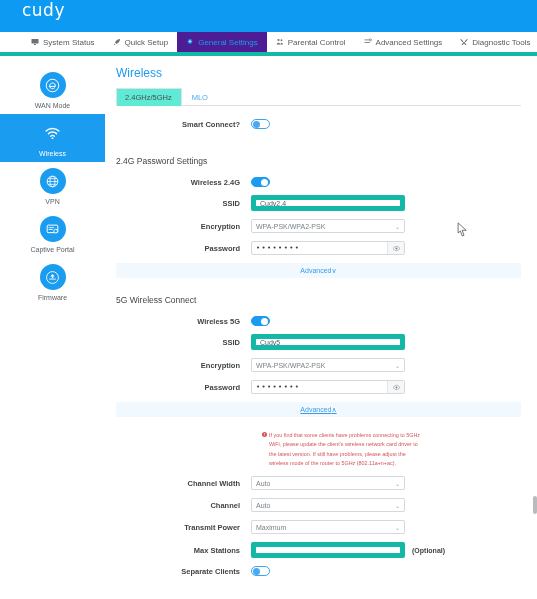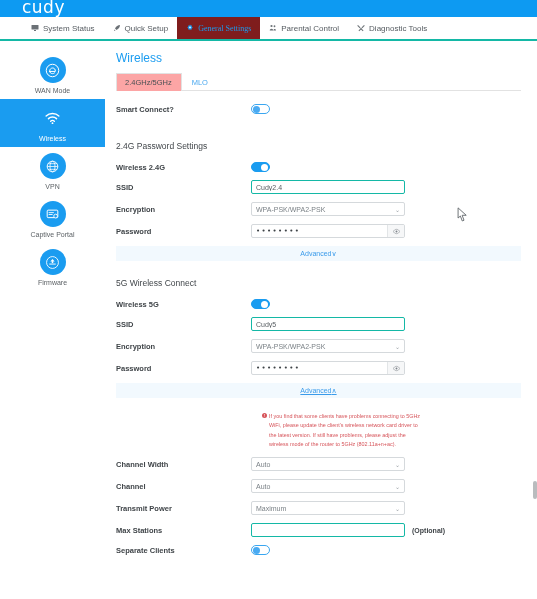--- a/index.html
+++ b/index.html
@@ -6,57 +6,56 @@
   html, body {
     margin: 0; padding: 0;
     width: 537px; height: 599px;
     overflow: hidden;
     background: #ffffff;
     font-family: "Liberation Sans", sans-serif;
   }
 
   
   .brandbar {
-    height: 17px;
+    height: 32px;
     background: #0d9af2;
     display: flex;
-    align-items: flex-end;
+    align-items: flex-start;
     padding-left: 22px;
   }
   .brand-logo {
     color: #ffffff;
     font-size: 17px;
     font-weight: 400;
     letter-spacing: 0.5px;
     font-family: "DejaVu Sans", sans-serif;
   }
 
   
   .topnav {
     height: 24px;
-    border-bottom: 2px solid #14b8a6;
+    border-bottom: 4px solid #14b8a6;
     display: flex;
     align-items: stretch;
     padding-left: 22px;
     background: #ffffff;
   }
   .navitem {
     display: flex;
     align-items: center;
     gap: 4px;
     padding: 0 9px;
     font-size: 8px;
     color: #555b60;
     white-space: nowrap;
     cursor: pointer;
   }
   .navitem.active {
     color: #1a9cf0;
-    background: #7f1d1d;
-    font-family: Liberation Serif, serif;
+    background: #4c1d95;
   }
   .navitem .nicon {
     display: inline-flex;
     width: 8px; height: 8px;
     align-items: center; justify-content: center;
   }
   .navitem svg { display: block; }
 
   
   .layout { display: flex; height: 549px; }
@@ -116,54 +115,55 @@
     padding: 4px 9px 4px 9px;
     color: #6c7276;
     cursor: pointer;
     border: 1px solid transparent;
     border-bottom: none;
     position: relative;
     top: 1px;
   }
   .tab.active {
     color: #4a5054;
-    background: #fca5a5;
+    background: #5eead4;
     border-color: #e2e2e2;
     padding-left: 8px;
   }
   .tab.link { color: #4aa8ef; }
 
   
   .row {
     display: flex;
     align-items: center;
     margin-bottom: 8px;
   }
   .row-label {
     width: 135px;
     flex: none;
+    text-align: right;
     padding-right: 11px;
     font-size: 7.5px;
     font-weight: bold;
     color: #3f4448;
   }
   .row-field { flex: 1; display: flex; align-items: center; }
 
   .section-head {
     font-size: 8.5px;
     color: #42474b;
     margin: 0 0 11px 0;
     padding-top: 3px;
   }
 
   
   .txt {
     width: 154px;
     height: 14px;
-    border: 1px solid #14b8a6;
+    border: 5px solid #14b8a6;
     border-radius: 2px;
     font-size: 7px;
     color: #585e62;
     padding: 3px 4px;
     background: #ffffff;
     font-family: "Liberation Sans", sans-serif;
     outline: none;
   }
   .sel {
     width: 154px;
@@ -337,20 +337,30 @@
       <svg width="8" height="8" viewBox="0 0 16 16">
           <circle cx="5" cy="4" r="2.2" fill="#6b7176"></circle>
           <circle cx="11" cy="4.5" r="1.8" fill="#6b7176"></circle>
           <path d="M1.5 13c0-2.2 1.6-3.6 3.5-3.6S8.5 10.8 8.5 13z" fill="#6b7176"></path>
           <path d="M8.8 13c0-1.9 1.2-3.1 2.6-3.1s2.6 1.2 2.6 3.1z" fill="#6b7176"></path>
         </svg>
     </span>
     <span>Parental Control</span>
   </div>
 
+  <div class="navitem">
+    <span class="nicon">
+      <svg width="8" height="8" viewBox="0 0 16 16">
+          <rect x="1" y="3" width="11" height="1.6" fill="#6b7176"></rect>
+          <rect x="1" y="8" width="11" height="1.6" fill="#6b7176"></rect>
+          <circle cx="13" cy="3.8" r="2" fill="none" stroke="#6b7176" stroke-width="1.4"></circle>
+        </svg>
+    </span>
+    <span>Advanced Settings</span>
+  </div>
 
   <div class="navitem">
     <span class="nicon">
       <svg width="8" height="8" viewBox="0 0 16 16">
           <path d="M2 2l5 5-1.5 1.5L.5 3.5z" fill="#6b7176"></path>
           <path d="M14 2l-5 5 1.5 1.5L15.5 3.5z" fill="#6b7176"></path>
           <path d="M8 8l5 5-1.5 1.5L6.5 9.5z" fill="#6b7176"></path>
           <path d="M8 8L3 13l1.5 1.5L9.5 9.5z" fill="#6b7176"></path>
         </svg>
     </span>

